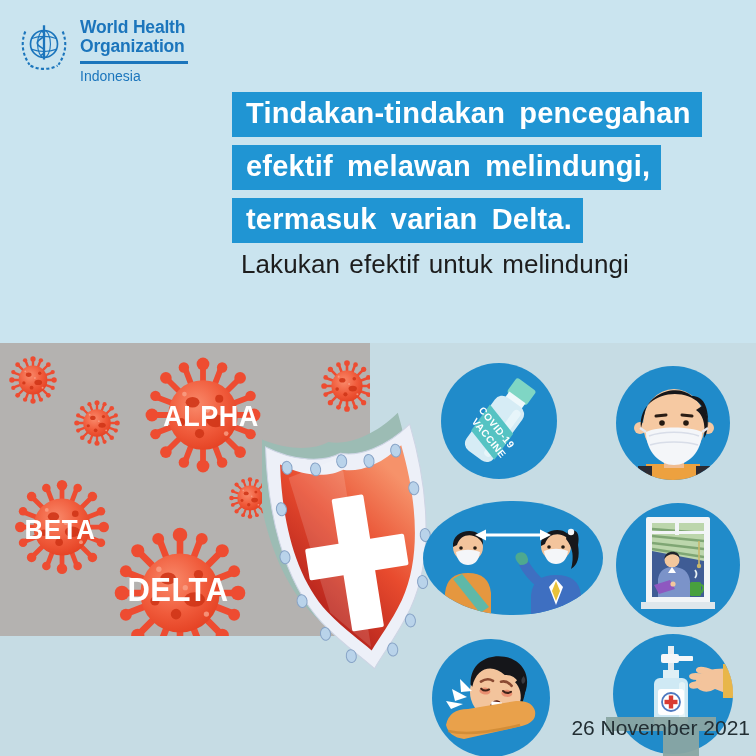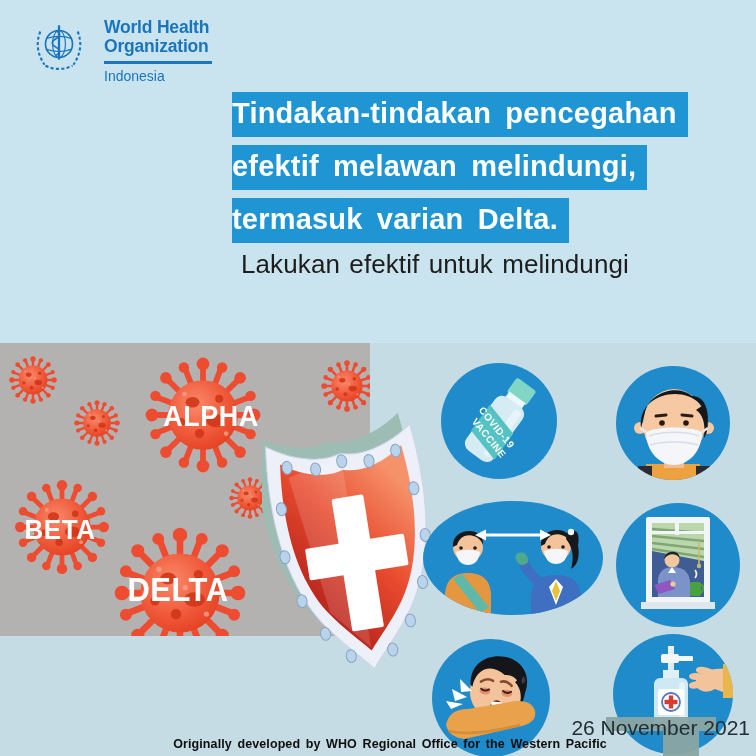--- a/index.html
+++ b/index.html
@@ -12,28 +12,28 @@
     --virusRed:#ee4c31;
     --ink:#1d1d1d;
   }
   html,body{margin:0;padding:0;background:#e8e8e8;}
   .poster{
     position:relative;width:756px;height:756px;overflow:hidden;
     background:var(--topBg);
     font-family:"Liberation Sans", sans-serif;
   }
   
-  .who-logo{position:absolute;left:32px;top:18px;display:flex;gap:18px;align-items:flex-start;}
+  .who-logo{position:absolute;left:17px;top:18px;display:flex;gap:9px;align-items:flex-start;}
   .who-text .nm{font-weight:bold;font-size:17.5px;line-height:19px;color:var(--whoBlue);letter-spacing:-0.2px;}
   .who-rule{height:2.5px;background:var(--whoBlue);width:108px;margin:5px 0 4px;}
   .who-region{font-size:14px;color:var(--whoBlue);}
   
   .headline{position:absolute;left:232px;top:92px;}
   .hl-bar{display:table;background:var(--barBlue);color:#fff;font-weight:bold;
-    font-size:29px;line-height:31px;padding:6px 11px 8px 0;margin-bottom:8px;
+    font-size:29px;line-height:31px;padding:6px 11px 8px 14px;margin-bottom:8px;
     word-spacing:6px;letter-spacing:0.2px;white-space:nowrap;}
   .subtitle{position:absolute;left:241px;top:247px;color:var(--ink);
     font-size:26px;line-height:34px;letter-spacing:0.1px;word-spacing:2px;white-space:nowrap;}
   
   .bottom{position:absolute;left:0;top:343px;width:756px;height:413px;background:var(--blueBg);}
   .gray-panel{position:absolute;left:0;top:0;width:370px;height:293px;background:var(--grayBg);overflow:hidden;}
   .abs{position:absolute;}
   .variant-label{position:absolute;color:#fff;font-weight:bold;text-align:center;
     letter-spacing:0.5px;line-height:1;transform:scaleY(1.08);}
   .credit{position:absolute;left:120px;top:737px;width:540px;text-align:center;
@@ -389,15 +389,14 @@
         <rect x="110" y="30" width="10" height="34" fill="#e8b64a"></rect>
       </g>
     </svg>
 
     <div class="table-bar" style="left:606px;top:374px;width:110px;height:14px;"></div>
     <div class="table-bar" style="left:663px;top:388px;width:36px;height:25px;"></div>
   </div>
 
   <div class="date">26 November 2021</div>
 
-  <div class="credit">Originally developed by WHO Regional Office for the Western Pacific</div>
 
 </div>
 
 </body></html>

